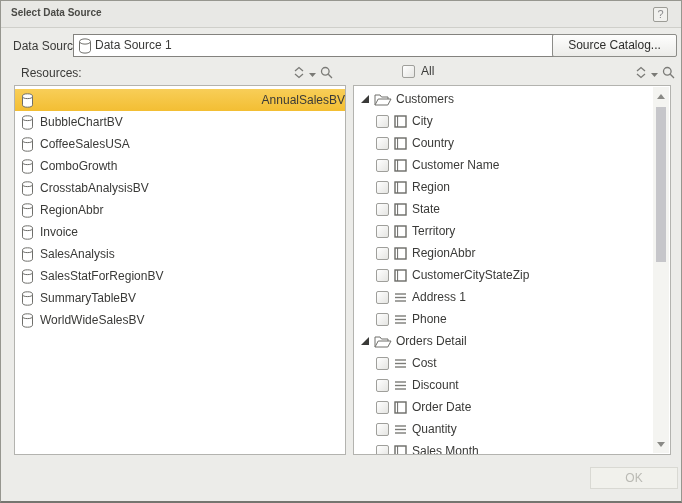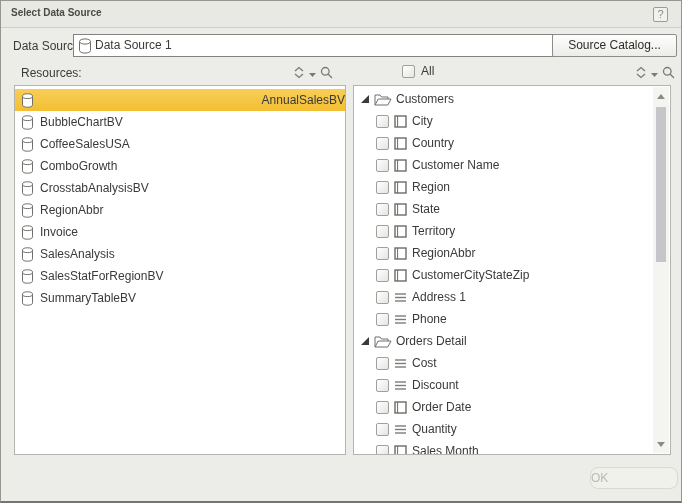--- a/index.html
+++ b/index.html
@@ -44,21 +44,21 @@
   .icon{display:inline-flex;flex:none;align-items:center;}
   .scrollbar{position:absolute;right:1px;top:1px;width:16px;height:366px;background:#F4F4F1;}
   .sb-up,.sb-down{position:absolute;left:0;width:16px;height:16px;display:flex;align-items:center;justify-content:center;}
   .sb-up{top:1px;} .sb-down{bottom:1px;}
   .tri-up{width:0;height:0;border-left:4px solid transparent;border-right:4px solid transparent;
           border-bottom:5px solid #8A8A86;}
   .tri-down{width:0;height:0;border-left:4px solid transparent;border-right:4px solid transparent;
             border-top:5px solid #8A8A86;}
   .sb-thumb{position:absolute;left:3px;top:20px;width:10px;height:155px;background:#C6C6CA;}
   .ok-btn{position:absolute;left:589px;top:466px;width:88px;height:22px;background:#F1F1EC;
-          border:1px solid #D9D9D3;border-radius:8px;color:#BABAB4;line-height:20px;}
+          border:1px solid #D9D9D3;border-radius:0;color:#BABAB4;text-align:center;line-height:20px;}
 </style>
 </head>
 <body>
 
 <div class="dialog">
 
   <div class="titlebar">
     <span class="title">Select Data Source</span>
     <span class="help-btn">?</span>
   </div>
@@ -209,20 +209,29 @@
       </div>
       <div class="res-item">
         <span class="icon">
           <svg width="13" height="15" viewBox="0 0 13 15">
             <path d="M1.5 3.2 L1.5 11.8 A5 2.4 0 0 0 11.5 11.8 L11.5 3.2" fill="#fff" stroke="#6E6E6A"></path>
             <ellipse cx="6.5" cy="3.2" rx="5" ry="2.4" fill="#fff" stroke="#6E6E6A"></ellipse>
           </svg>
         </span>
         <span>SummaryTableBV</span>
       </div>
+      <div class="res-item">
+        <span class="icon">
+          <svg width="13" height="15" viewBox="0 0 13 15">
+            <path d="M1.5 3.2 L1.5 11.8 A5 2.4 0 0 0 11.5 11.8 L11.5 3.2" fill="#fff" stroke="#6E6E6A"></path>
+            <ellipse cx="6.5" cy="3.2" rx="5" ry="2.4" fill="#fff" stroke="#6E6E6A"></ellipse>
+          </svg>
+        </span>
+        <span>WorldWideSalesBV</span>
+      </div>
     </div>
 
   <div class="panel panel-right">
     <div>
         <div class="tree-row folder">
           <span class="icon">
             <svg width="10" height="10" viewBox="0 0 10 10">
               <polygon points="9,1 9,9 1,9" fill="#3A3A38"></polygon>
             </svg>
           </span>

